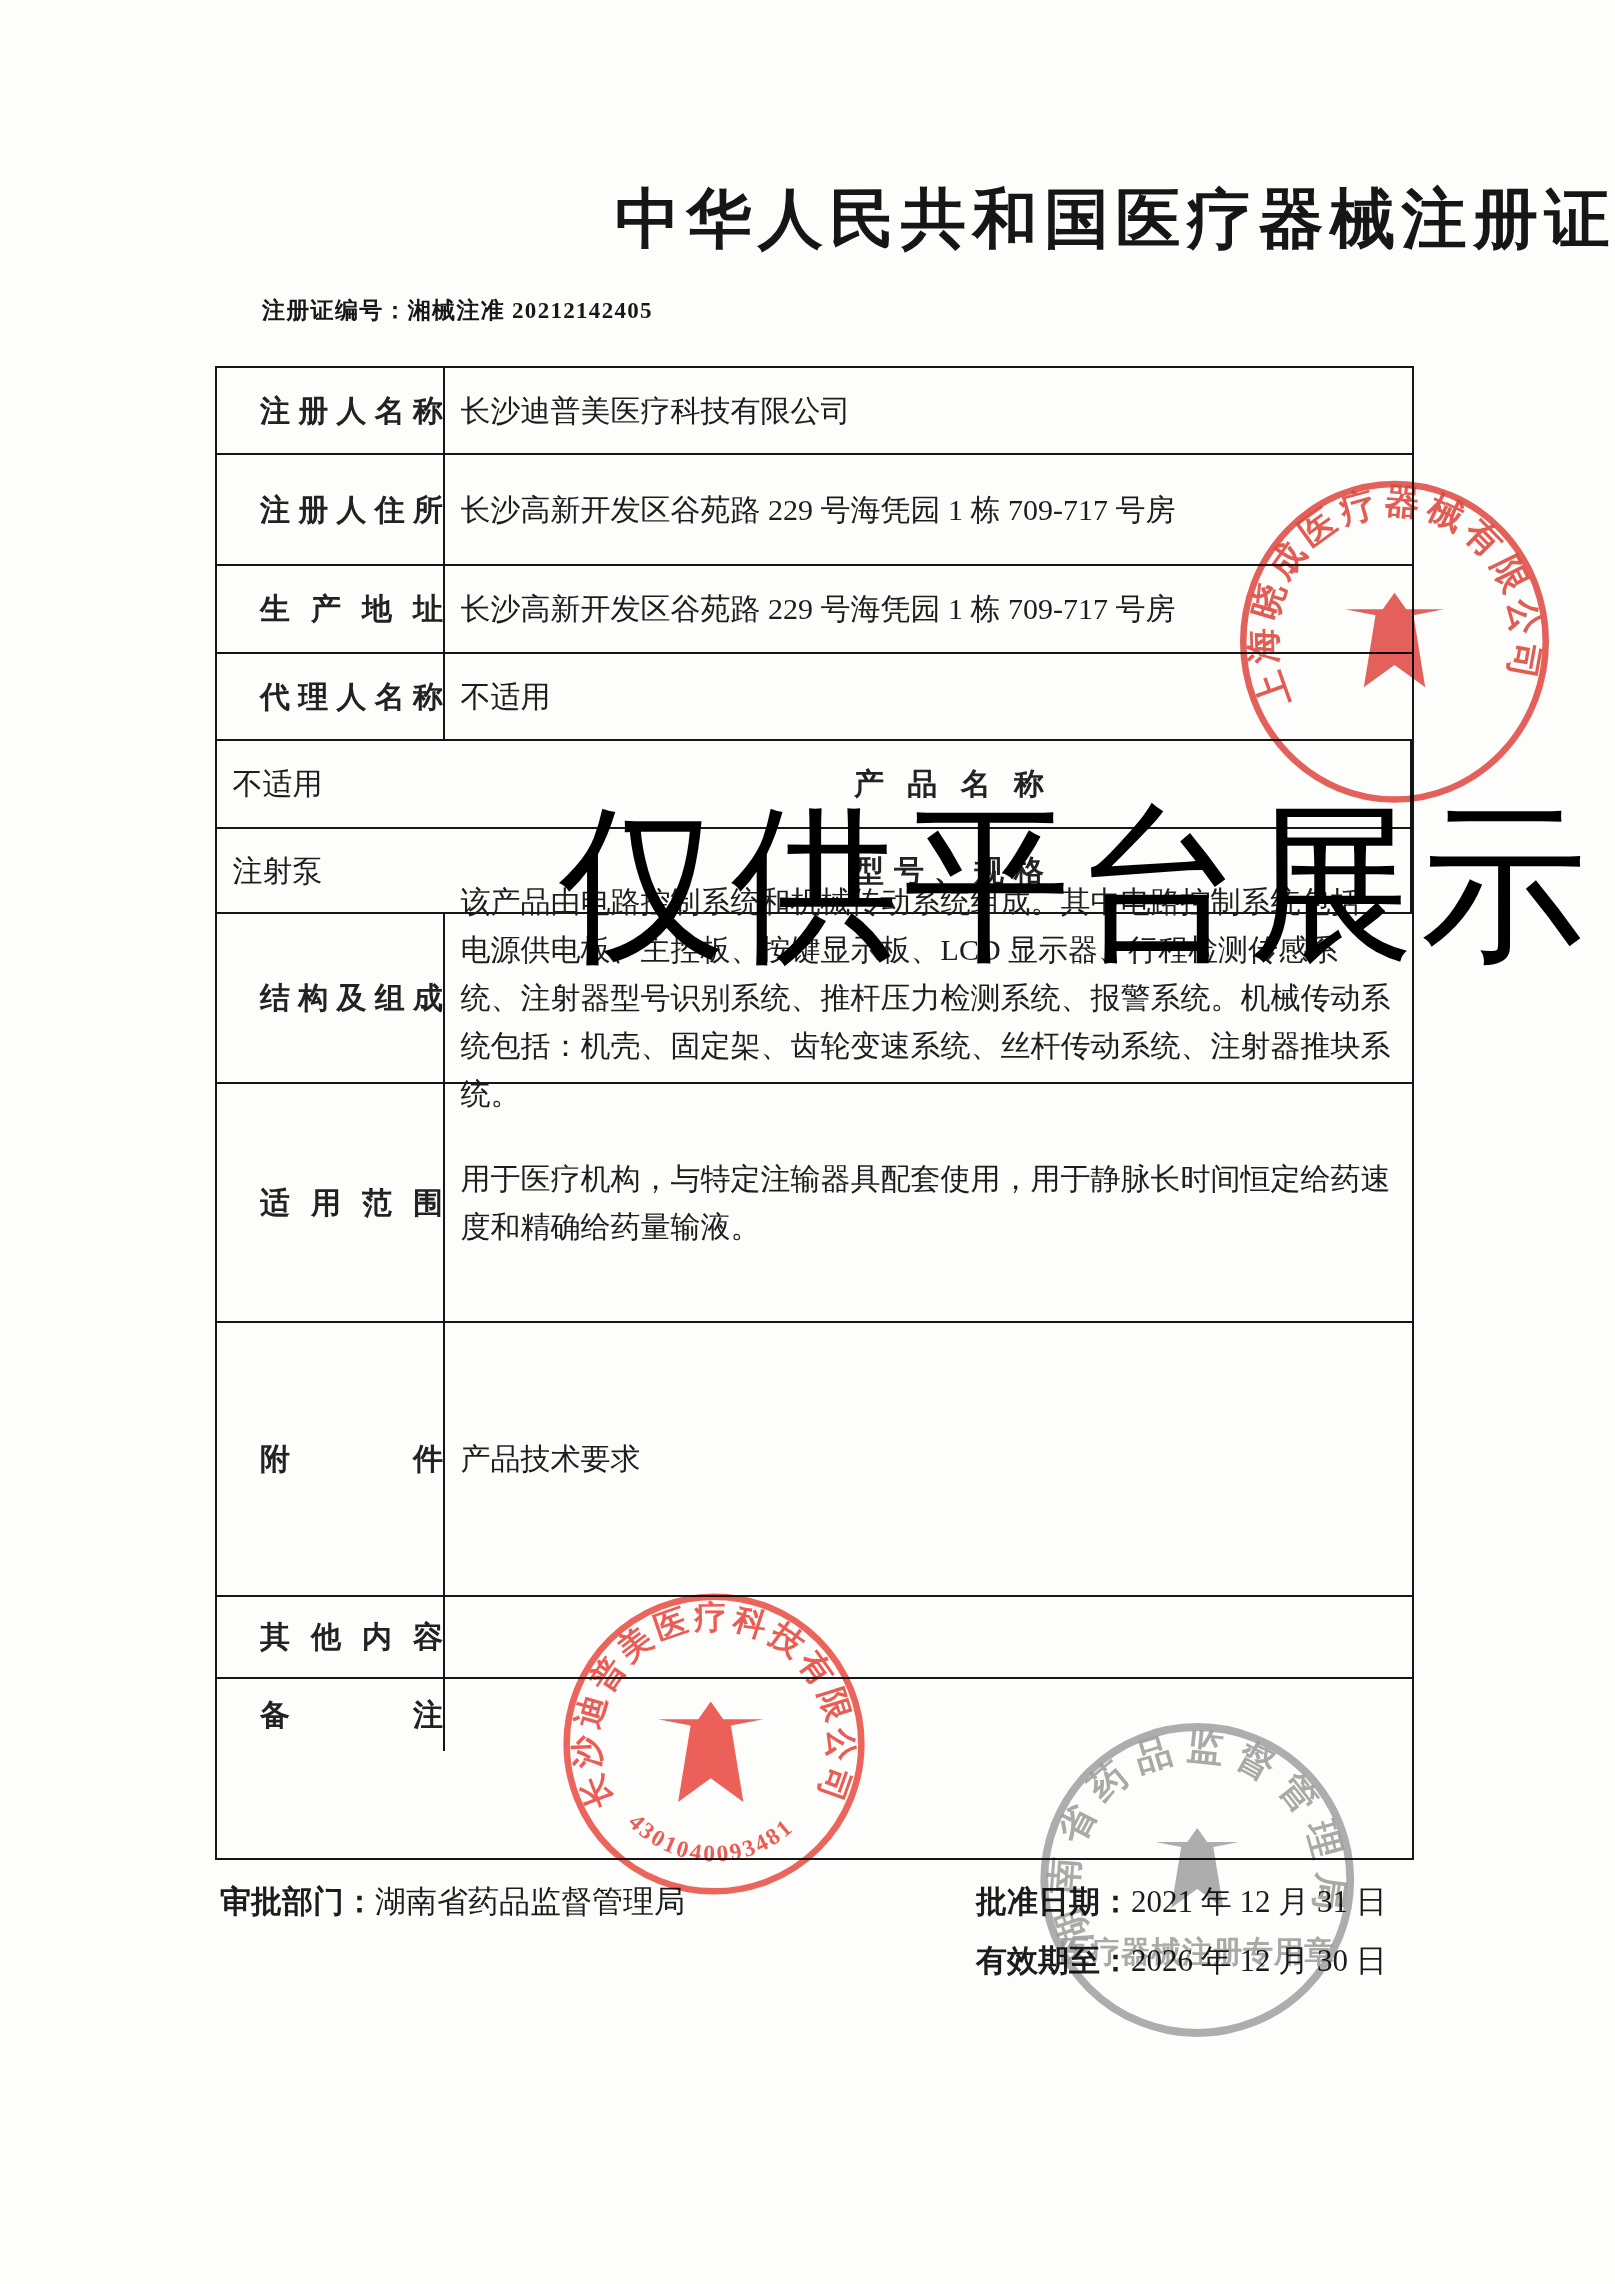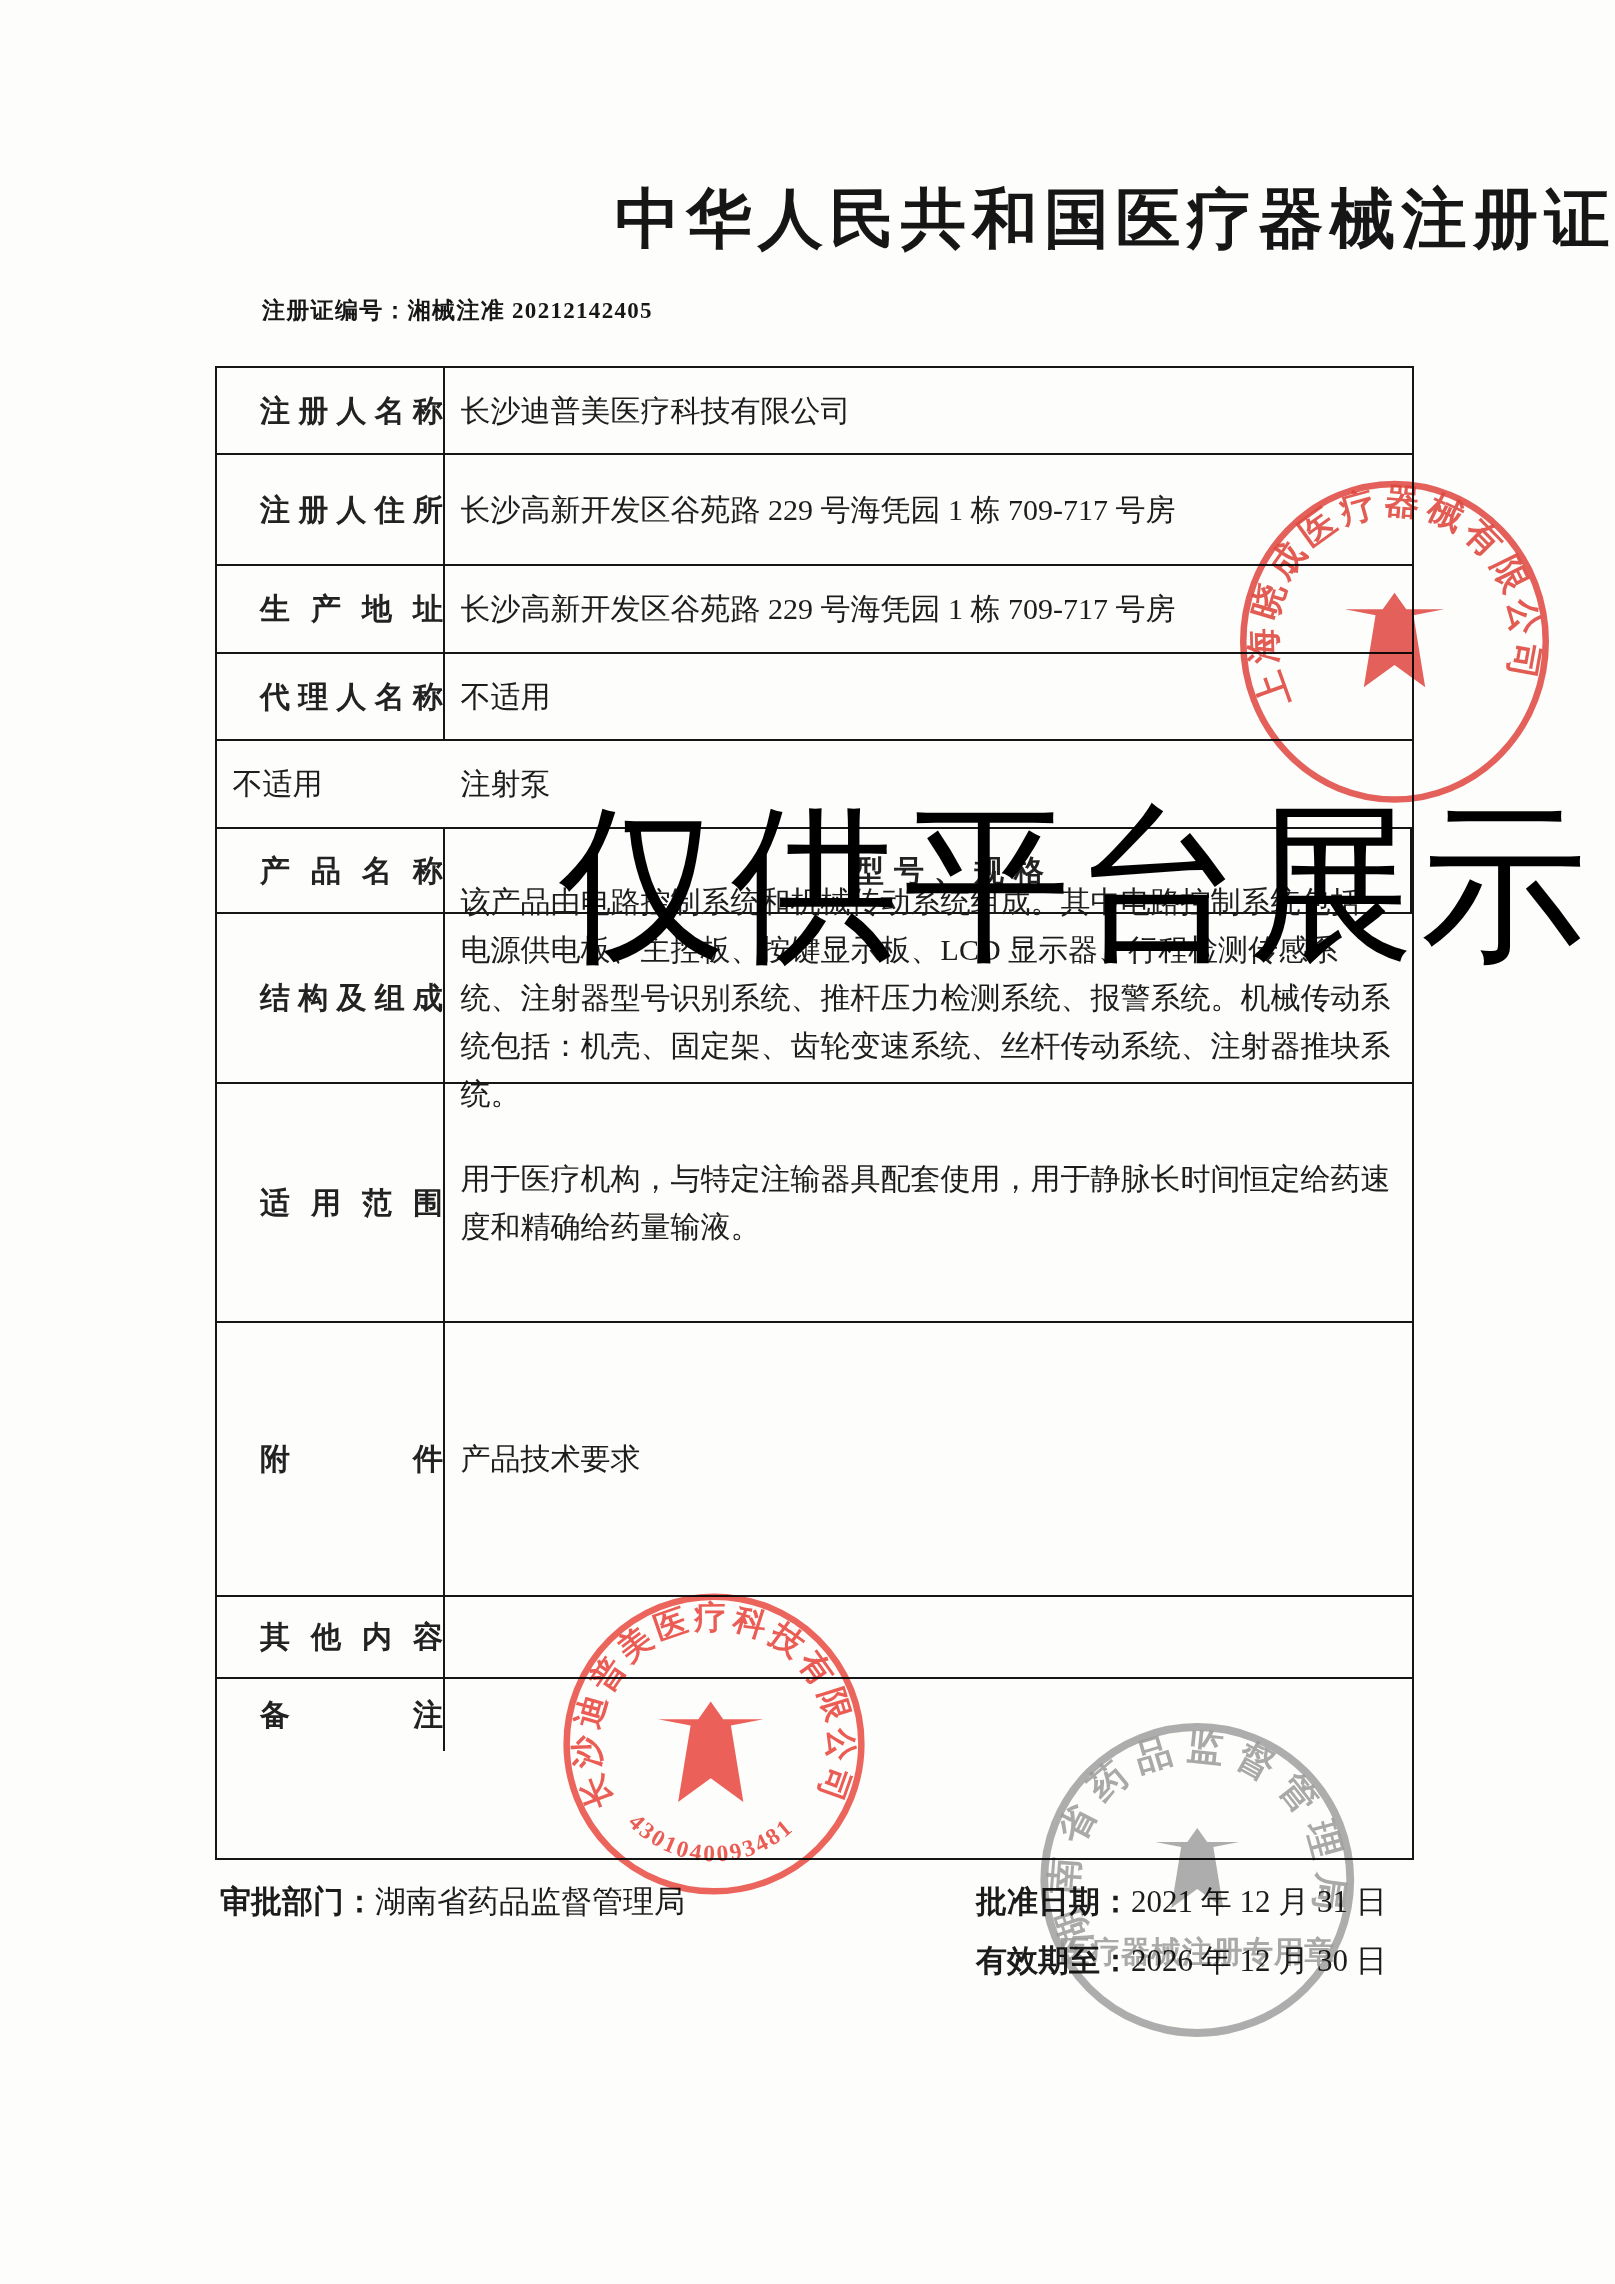--- a/index.html
+++ b/index.html
@@ -82,24 +82,24 @@
     </div>
   <div class="cell value-cell">长沙高新开发区谷苑路 229 号海凭园 1 栋 709-717 号房</div>
 
   <div class="cell label-cell">
       <span>代理人名称</span>
     </div>
   <div class="cell value-cell">不适用</div>
 
   <div class="cell value-cell">不适用</div>
 
-  <div class="cell value-cell">注射泵</div>
   <div class="cell label-cell">
       <span>产品名称</span>
     </div>
+  <div class="cell value-cell">注射泵</div>
 
   <div class="cell label-cell">
       <span>型号、规格</span>
     </div>
 
   <div class="cell label-cell">
       <span>结构及组成</span>
     </div>
   <div class="cell value-cell">该产品由电路控制系统和机械传动系统组成。其中电路控制系统包括：电源供电板、主控板、按键显示板、LCD 显示器、行程检测传感系统、注射器型号识别系统、推杆压力检测系统、报警系统。机械传动系统包括：机壳、固定架、齿轮变速系统、丝杆传动系统、注射器推块系统。</div>
 

